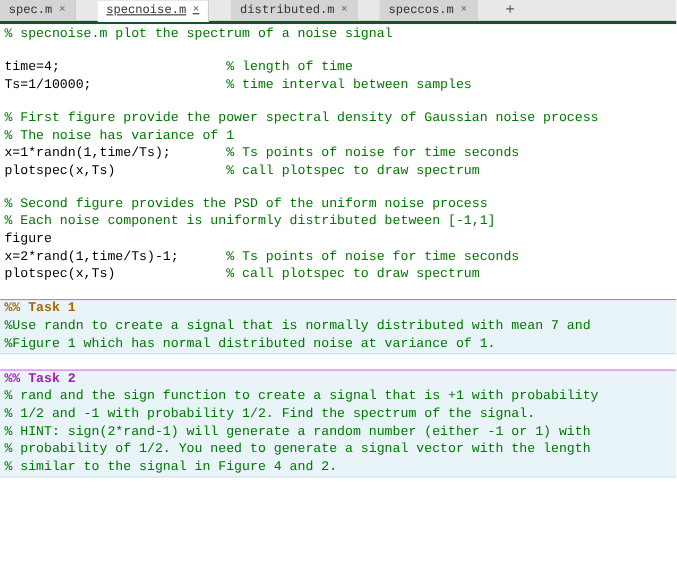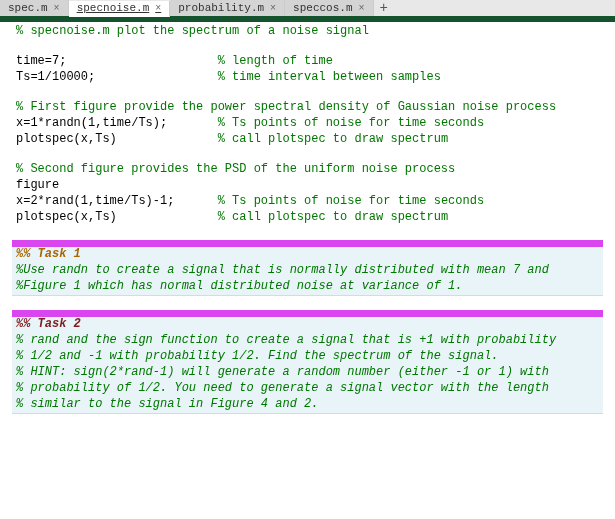--- a/index.html
+++ b/index.html
@@ -15,23 +15,24 @@
       width: 615px;
       height: 519px;
       overflow: hidden;
     }
 
     
     .tab-bar {
       display: flex;
       align-items: center;
       background: #e8e8e8;
-      border-bottom: 6px solid #14532d;
+      border-bottom: 3px solid #14532d;
       height: 22px;
       flex-shrink: 0;
+      gap: 20px;
     }
 
     .tab {
       display: flex;
       align-items: center;
       padding: 0 8px;
       height: 100%;
       border-right: 1px solid #cccccc;
       background: #d4d4d4;
       cursor: pointer;
@@ -65,44 +66,43 @@
       font-size: 14px;
       color: #555;
     }
 
     
     .code-area {
       background: #ffffff;
       overflow-y: auto;
       overflow-x: auto;
       height: calc(519px - 22px);
-      padding: 2px 12px;
+      padding: 2px 0;
     }
 
     .code-line {
       display: flex;
       align-items: flex-start;
       min-height: 16px;
       padding: 0 4px;
       white-space: pre;
     }
 
     .code-line.empty {
       min-height: 14px;
     }
 
     .green { color: #007700; }
     .black { color: #000000; }
 
     
     .task-section {
       background: #e8f4f8;
-      border-top: 7px solid #d946ef;
+      border-top: 1px solid #d946ef;
       border-bottom: 1px solid #c8e0e8;
-      font-style: italic;
     }
 
     .task-section .code-line {
       background: #e8f4f8;
     }
   </style>
 </head>
 <body>
 
 <div>
@@ -110,65 +110,71 @@
   <div class="tab-bar">
     <div class="tab">
       <span>spec.m</span>
       <span class="tab-close">×</span>
     </div>
     <div class="tab active">
       <span>specnoise.m</span>
       <span class="tab-close">×</span>
     </div>
     <div class="tab">
-      <span>probability.m</span>
+      <span>distributed.m</span>
       <span class="tab-close">×</span>
     </div>
     <div class="tab">
       <span>speccos.m</span>
       <span class="tab-close">×</span>
     </div>
     <div class="tab-add">+</div>
   </div>
 
   <div class="code-area">
 
     <div class="code-line">
       <span class="green">% specnoise.m plot the spectrum of a noise signal</span>
     </div>
 
     <div class="code-line empty"><span> </span></div>
 
     <div class="code-line">
-      <span class="black">time=7;                     </span><span class="green">% length of time</span>
+      <span class="black">time=4;                     </span><span class="green">% length of time</span>
     </div>
 
     <div class="code-line">
       <span class="black">Ts=1/10000;                 </span><span class="green">% time interval between samples</span>
     </div>
 
     <div class="code-line empty"><span> </span></div>
 
     <div class="code-line">
       <span class="green">% First figure provide the power spectral density of Gaussian noise process</span>
     </div>
+    <div class="code-line">
+      <span class="green">% The noise has variance of 1</span>
+    </div>
 
     <div class="code-line">
       <span class="black">x=1*randn(1,time/Ts);       </span><span class="green">% Ts points of noise for time seconds</span>
     </div>
 
     <div class="code-line">
       <span class="black">plotspec(x,Ts)              </span><span class="green">% call plotspec to draw spectrum</span>
     </div>
 
     <div class="code-line empty"><span> </span></div>
 
     <div class="code-line">
       <span class="green">% Second figure provides the PSD of the uniform noise process</span>
     </div>
+    <div class="code-line">
+      <span class="green">% Each noise component is uniformly distributed between [-1,1]</span>
+    </div>
 
     <div class="code-line">
       <span class="black">figure</span>
     </div>
 
     <div class="code-line">
       <span class="black">x=2*rand(1,time/Ts)-1;      </span><span class="green">% Ts points of noise for time seconds</span>
     </div>
 
     <div class="code-line">
@@ -186,21 +192,21 @@
       </div>
       <div class="code-line">
         <span class="green">%Figure 1 which has normal distributed noise at variance of 1.</span>
       </div>
     </div>
 
     <div class="code-line empty"><span> </span></div>
 
     <div class="task-section">
       <div class="code-line">
-        <span style="color:#7f1d1d;font-weight:bold;">%% Task 2</span>
+        <span style="color:#a21caf;font-weight:bold;">%% Task 2</span>
       </div>
       <div class="code-line">
         <span class="green">% rand and the sign function to create a signal that is +1 with probability</span>
       </div>
       <div class="code-line">
         <span class="green">% 1/2 and -1 with probability 1/2. Find the spectrum of the signal.</span>
       </div>
       <div class="code-line">
         <span class="green">% HINT: sign(2*rand-1) will generate a random number (either -1 or 1) with</span>
       </div>

